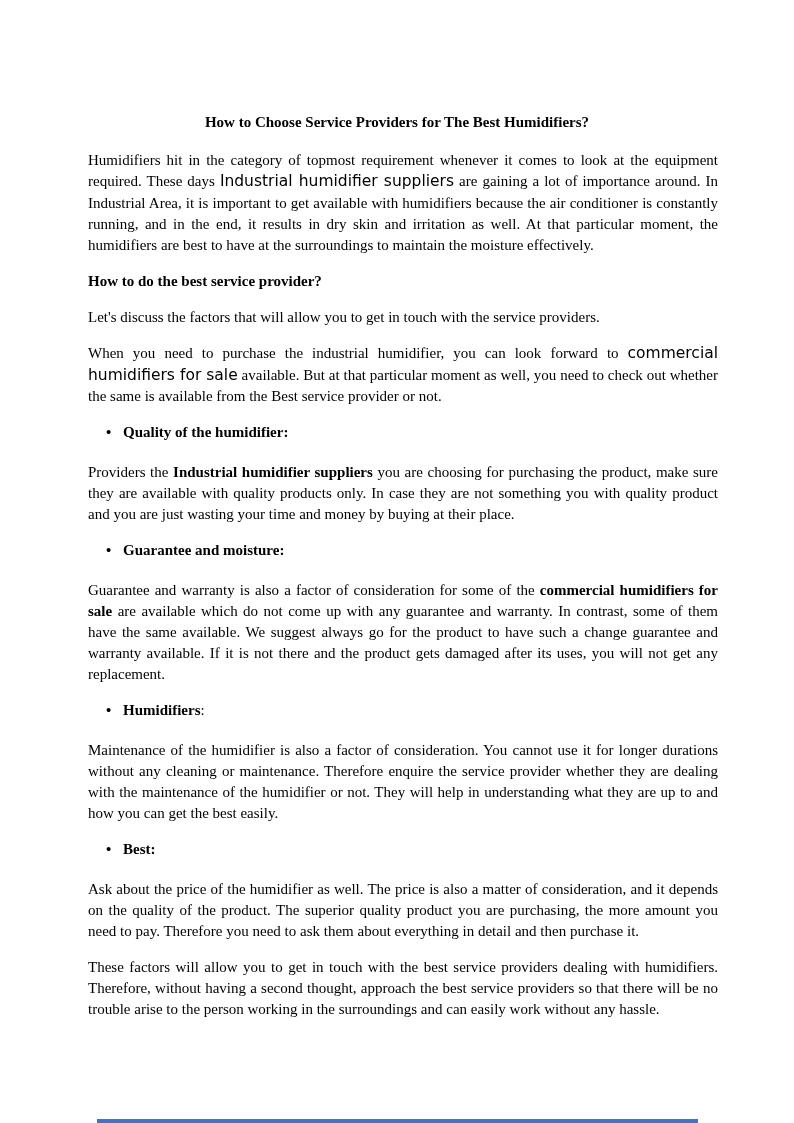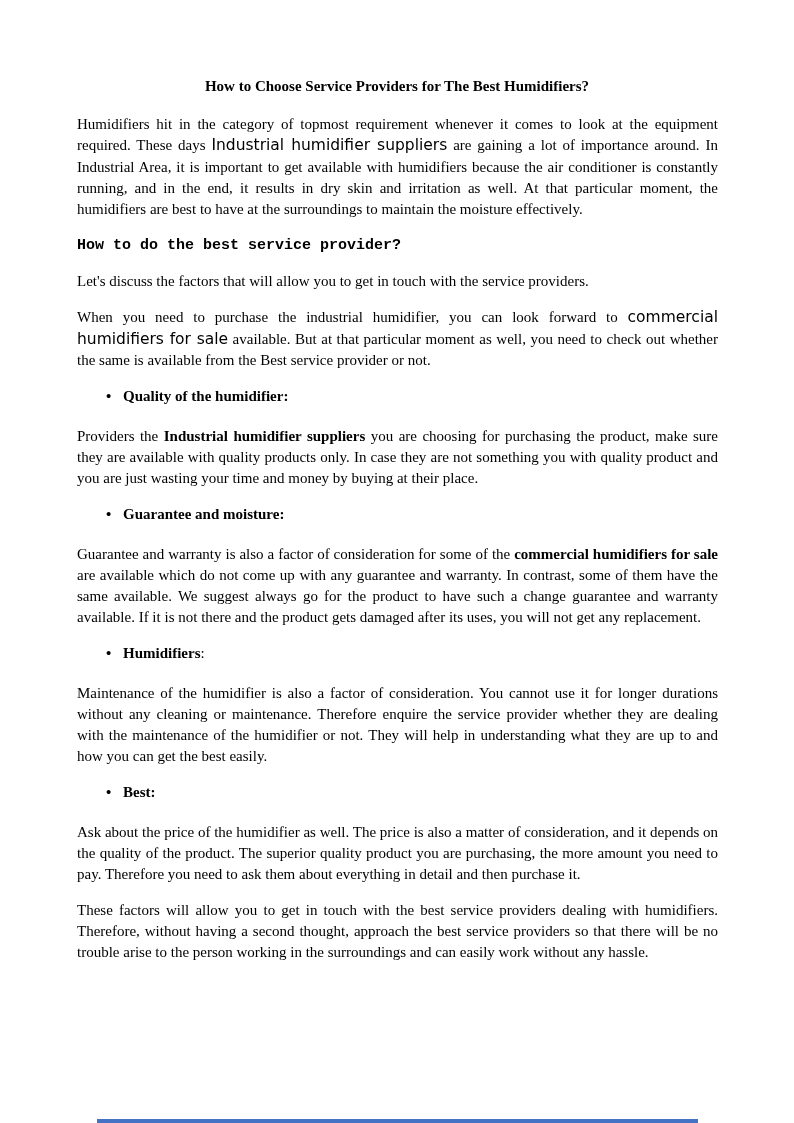--- a/index.html
+++ b/index.html
@@ -7,42 +7,41 @@
     padding: 0;
     background: #ffffff;
   }
   .page {
     position: relative;
     width: 794px;
     height: 1123px;
     margin: 0 auto;
     background: #ffffff;
     box-sizing: border-box;
-    padding: 76px 76px 0 76px;
+    padding: 112px 76px 0 76px;
     font-family: "Liberation Serif", serif;
     color: #000000;
     overflow: hidden;
   }
   .title {
     text-align: center;
     font-weight: bold;
     font-size: 15px;
     line-height: 1.35;
     margin: 0 0 18px 0;
   }
   p.paragraph, p.heading {
     font-size: 15px;
     line-height: 1.4;
-    margin: 0 0 15px 1px;
+    margin: 0 0 15px 12px;
     text-align: justify;
   }
   p.heading {
     font-weight: bold;
     text-align: left;
-    font-family: Liberation Mono, monospace;
   }
   .bullet {
     display: flex;
     margin: 4px 0 19px 0;
     padding-left: 30px;
     font-size: 15px;
     line-height: 1.4;
   }
   .bullet .marker {
     font-weight: bold;

